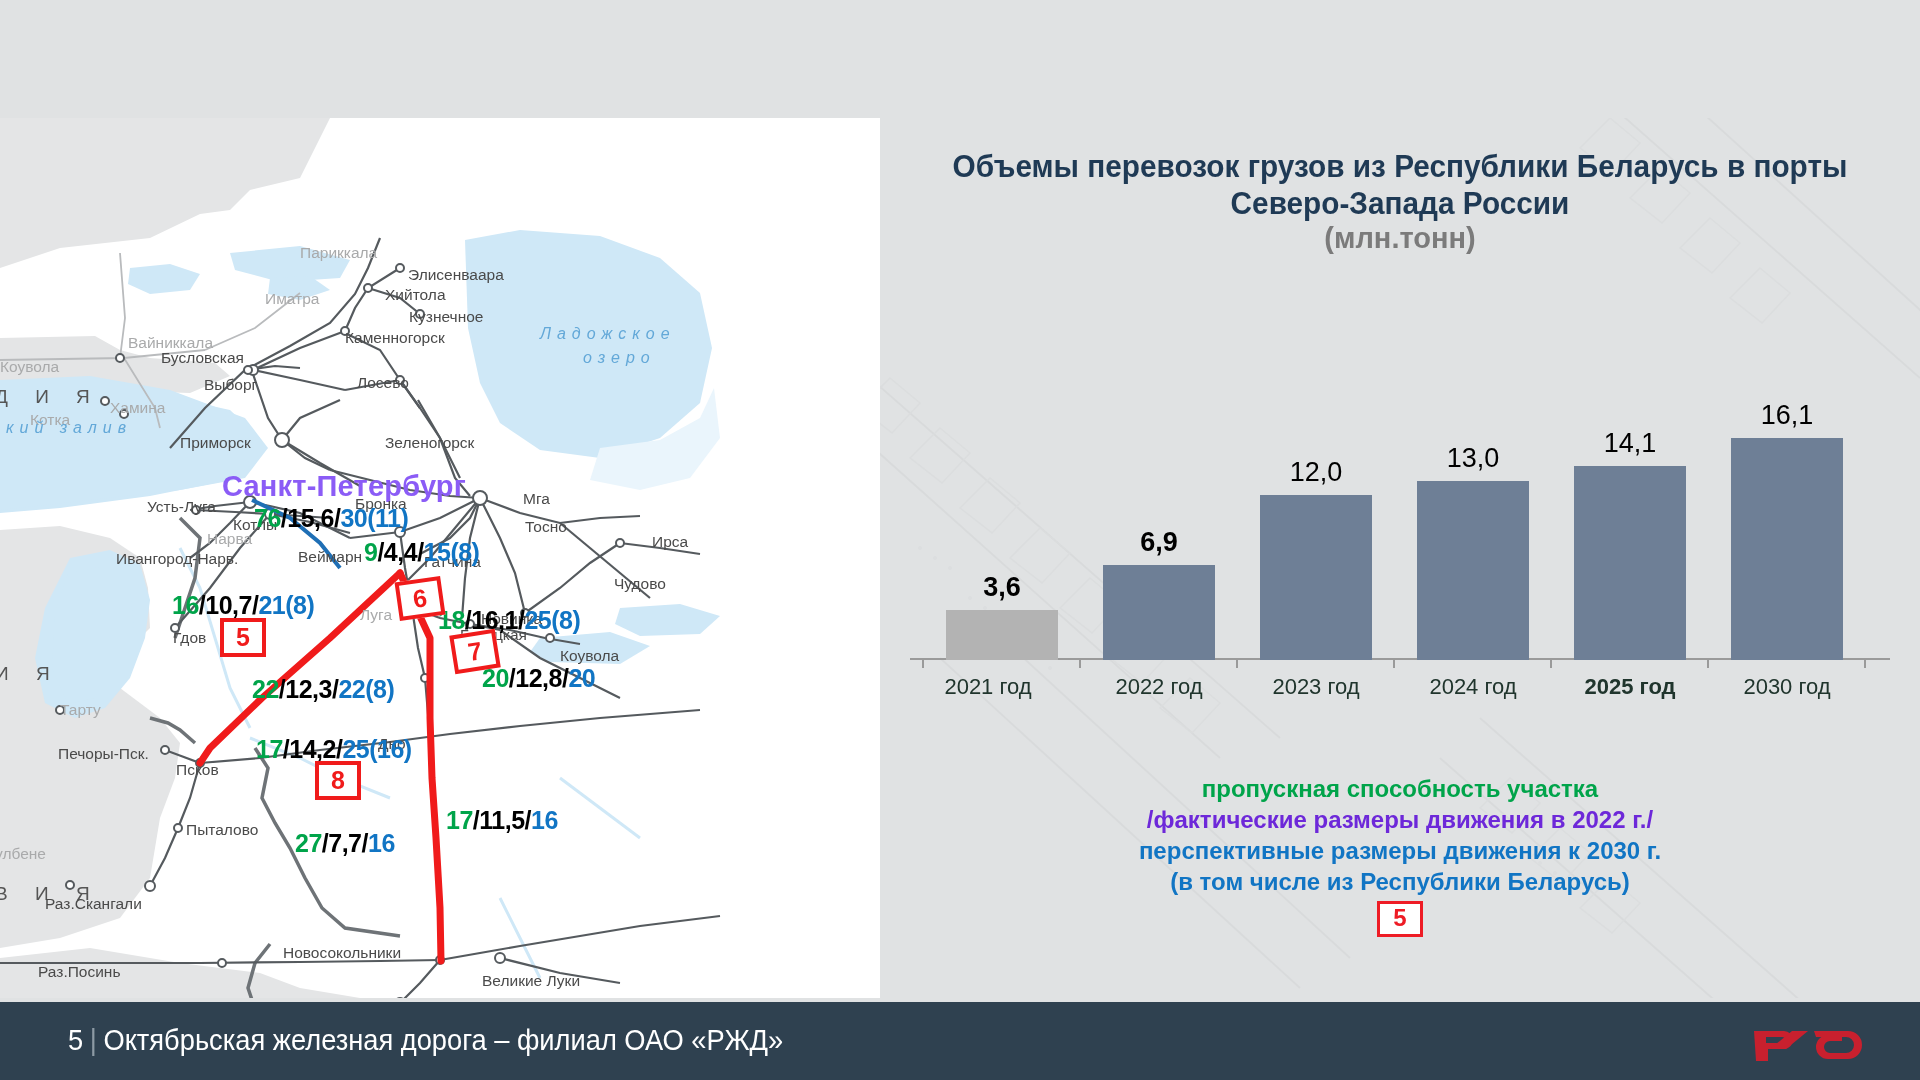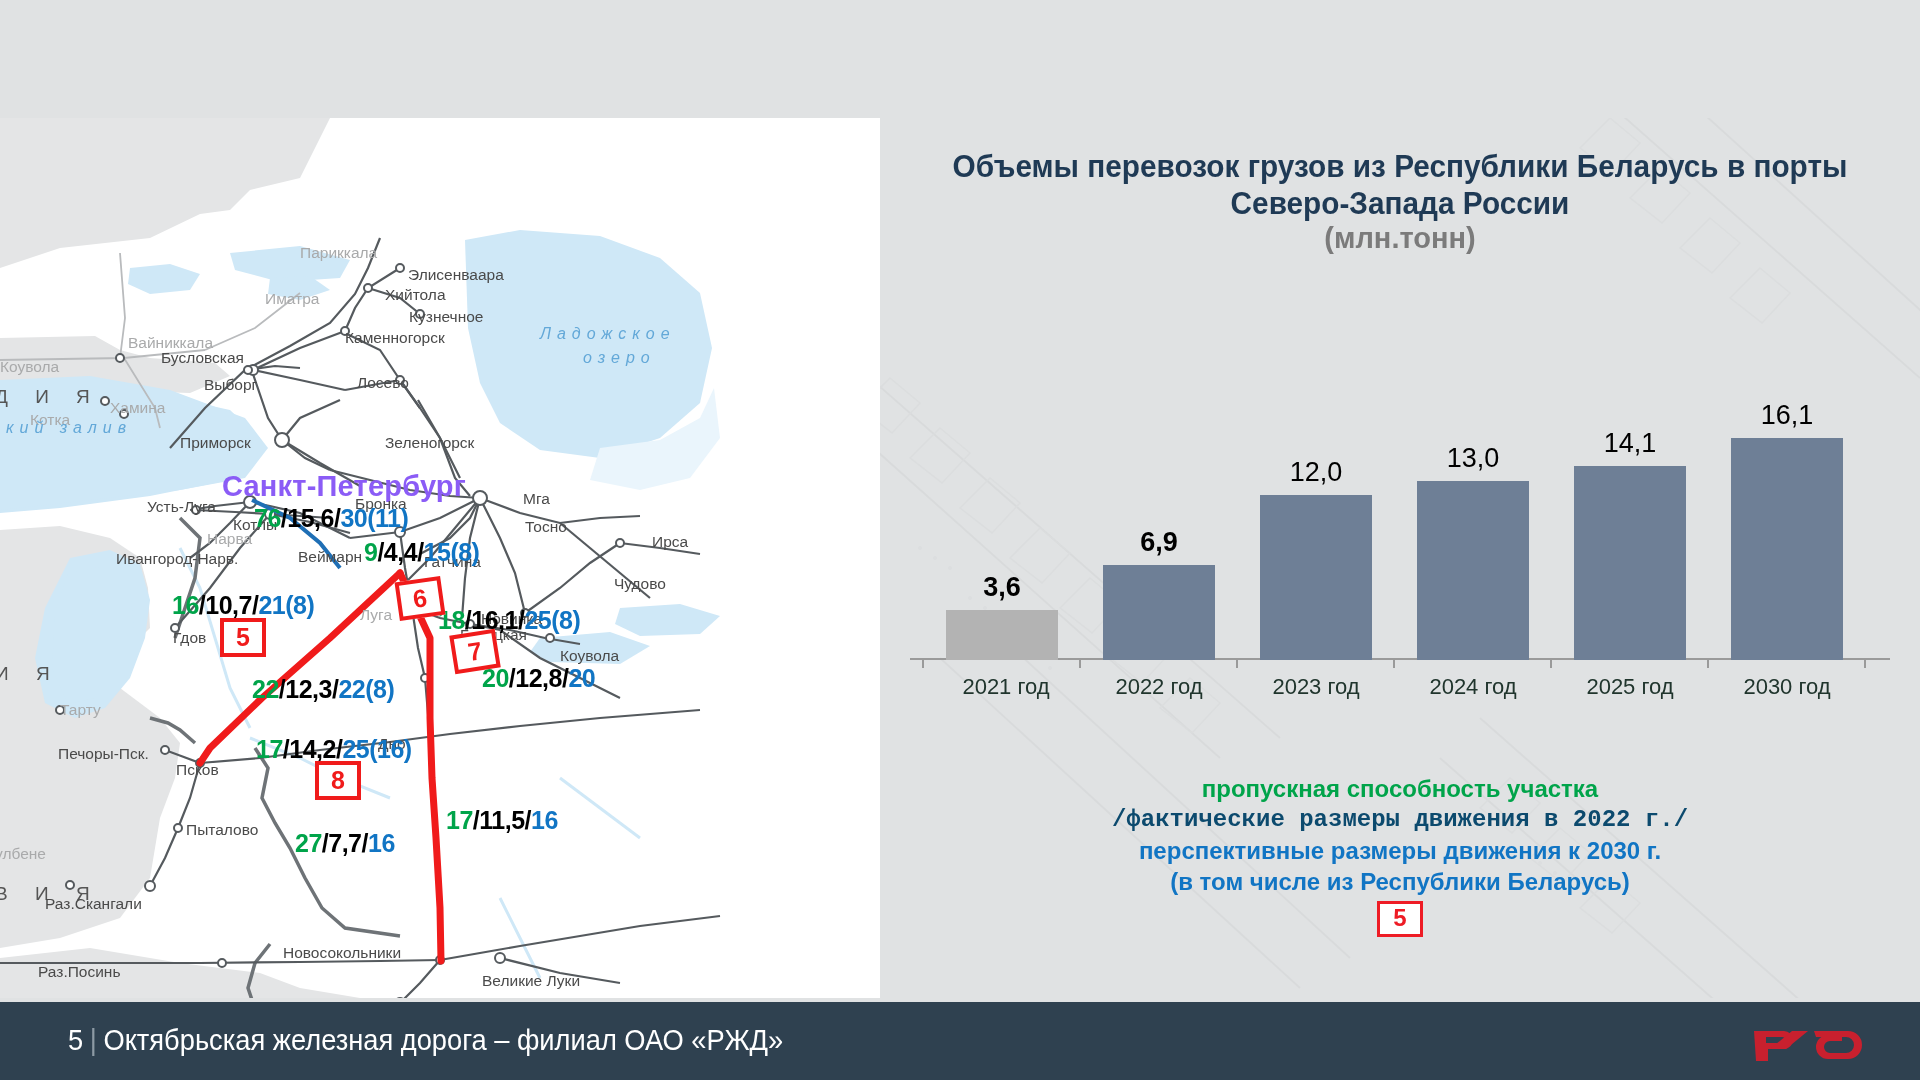--- a/index.html
+++ b/index.html
@@ -175,21 +175,21 @@
   #legend {
     position: absolute;
     left: 30px; top: 655px;
     width: 980px;
     text-align: center;
     font-weight: bold;
     font-size: 24px;
     line-height: 31px;
   }
   #legend .l-green { color: #00a44a; }
-  #legend .l-black { color: #0c4a6e; font-family: Liberation Mono, monospace; }
+  #legend .l-black { color: #6d28d9; }
   #legend .l-blue  { color: #1175c4; }
   #legend .l-red   { color: #ee1c25; }
   #legend-last {
     display: flex; align-items: center; justify-content: center;
     gap: 14px; margin-top: 4px;
   }
   #legend-box {
     border: 3px solid #ee1c25;
     background: #fff;
     color: #ee1c25;
@@ -535,25 +535,25 @@
           <div class="bar-col" style="left: 664px;">
             <div class="bar-value">14,1</div>
             <div class="bar-rect" style="height: 194px; background: rgb(110, 127, 150);"></div>
           </div>
           <div class="bar-col" style="left: 821px;">
             <div class="bar-value">16,1</div>
             <div class="bar-rect" style="height: 222px; background: rgb(110, 127, 150);"></div>
           </div>
         </div>
       <div id="cats">
-          <div class="cat-label" style="left: 21px;">2021 год</div>
+          <div class="cat-label" style="left: 3px;">2021 год</div>
           <div class="cat-label" style="left: 174px;">2022 год</div>
           <div class="cat-label" style="left: 331px;">2023 год</div>
           <div class="cat-label" style="left: 488px;">2024 год</div>
-          <div class="cat-label" style="left: 645px;">2025 год</div>
+          <div class="cat-label" style="left: 645px; font-weight: bold;">2025 год</div>
           <div class="cat-label" style="left: 802px;">2030 год</div>
         </div>
     <div class="tick" style="left: 12px;"></div>
         <div class="tick" style="left: 169px;"></div>
         <div class="tick" style="left: 326px;"></div>
         <div class="tick" style="left: 483px;"></div>
         <div class="tick" style="left: 640px;"></div>
         <div class="tick" style="left: 797px;"></div>
         <div class="tick" style="left: 954px;"></div>
       </div>

